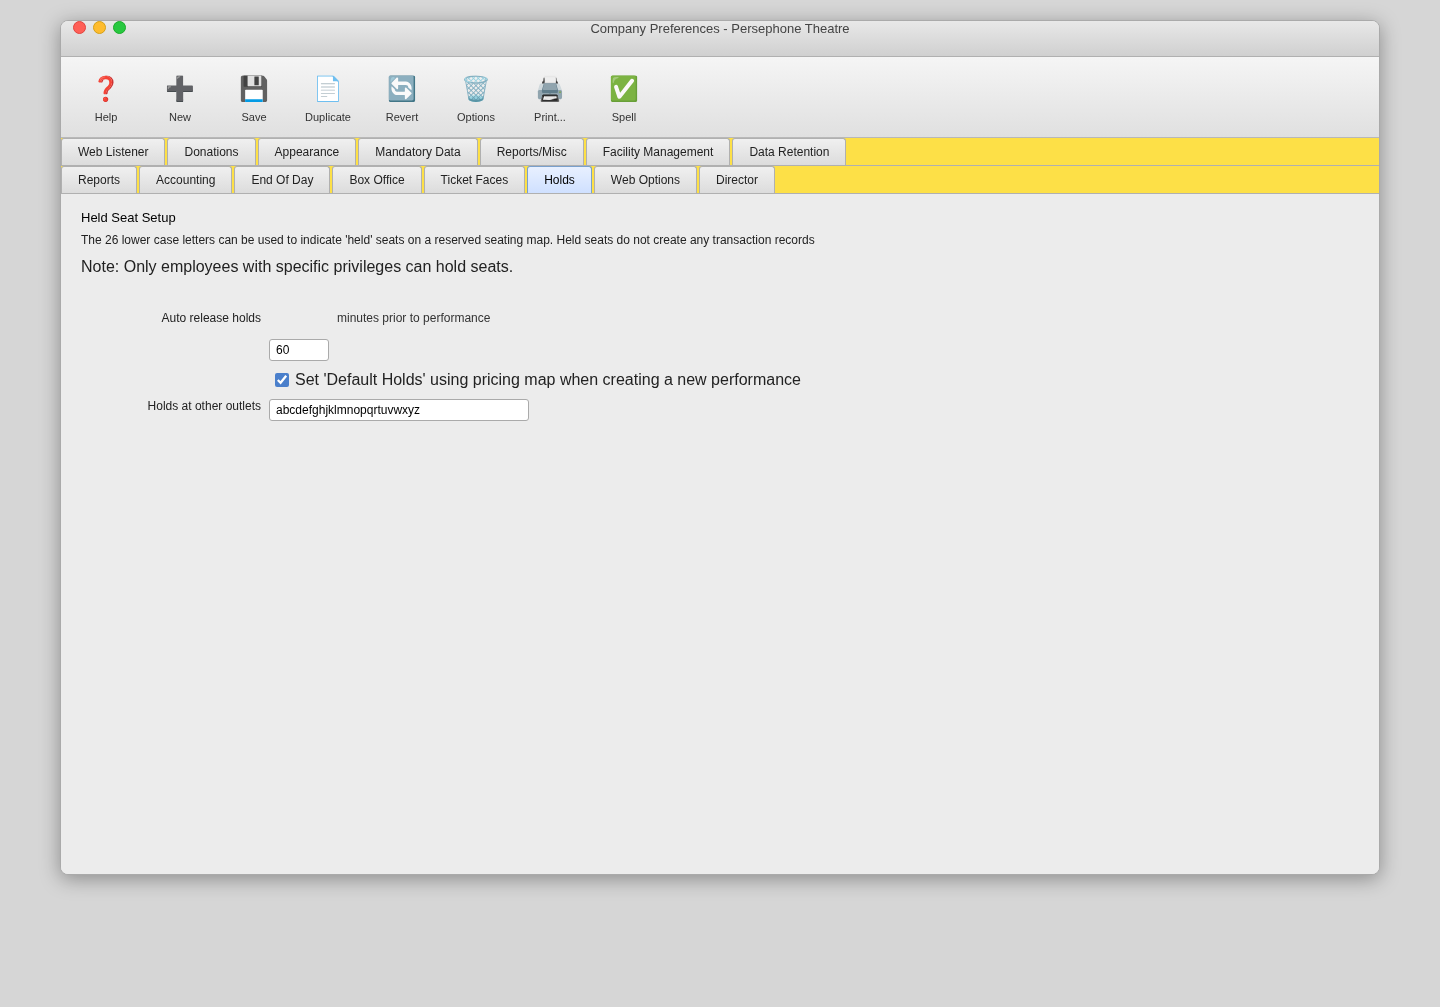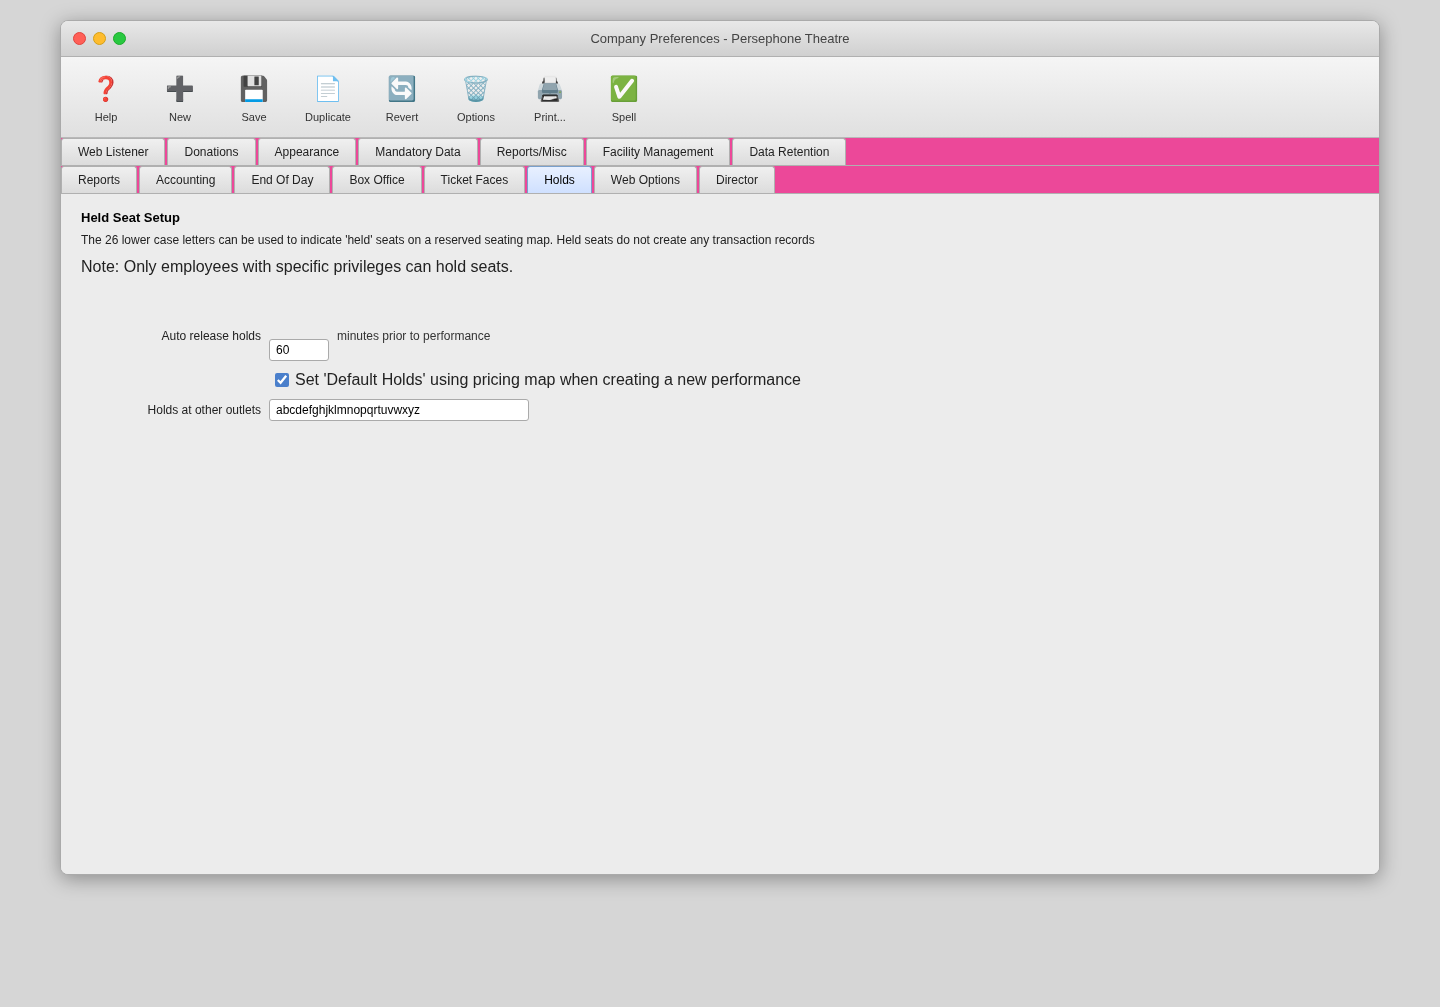--- a/index.html
+++ b/index.html
@@ -20,21 +20,21 @@
       box-shadow: 0 4px 20px rgba(0,0,0,0.35);
       overflow: hidden;
       border: 1px solid #aaa;
     }
 
     
     .title-bar {
       background: linear-gradient(to bottom, #e8e8e8, #d0d0d0);
       height: 36px;
       display: flex;
-      align-items: center;
+      align-items: flex-start;
       padding: 0 12px;
       border-bottom: 1px solid #b0b0b0;
       position: relative;
     }
     .traffic-lights {
       display: flex;
       gap: 7px;
       align-items: center;
     }
     .traffic-light {
@@ -84,21 +84,21 @@
       width: 36px;
       height: 36px;
       display: flex;
       align-items: center;
       justify-content: center;
       font-size: 24px;
     }
 
     
     .tab-row {
-      background: #ec4899;
+      background: #fde047;
       display: flex;
       border-bottom: 1px solid #b0b0b0;
     }
     .tab {
       padding: 6px 16px;
       font-size: 12px;
       border: 1px solid #b0b0b0;
       border-bottom: none;
       background: linear-gradient(to bottom, #f0f0f0, #dcdcdc);
       cursor: pointer;
@@ -115,21 +115,21 @@
     }
 
     
     .content {
       background: #ececec;
       padding: 16px 20px 20px 20px;
       min-height: 680px;
     }
 
     .section-title {
-      font-weight: bold;
+      font-weight: normal;
       font-size: 13px;
       margin-bottom: 6px;
       color: #000;
     }
     .section-desc {
       font-size: 12px;
       color: #222;
       margin-bottom: 6px;
       line-height: 1.5;
     }
@@ -139,21 +139,21 @@
       margin-bottom: 32px;
       line-height: 1.5;
     }
 
     .form-area {
       margin-left: 20px;
     }
 
     .form-row {
       display: flex;
-      align-items: center;
+      align-items: flex-start;
       margin-bottom: 10px;
       gap: 8px;
     }
     .form-label {
       text-align: right;
       width: 160px;
       font-size: 12px;
       color: #222;
       flex-shrink: 0;
     }

